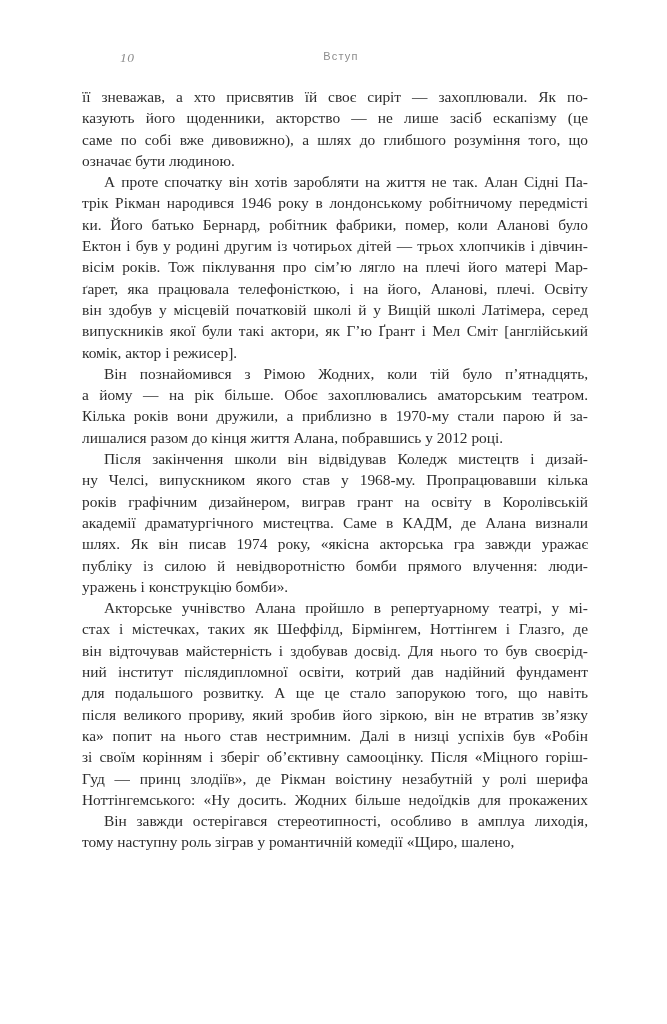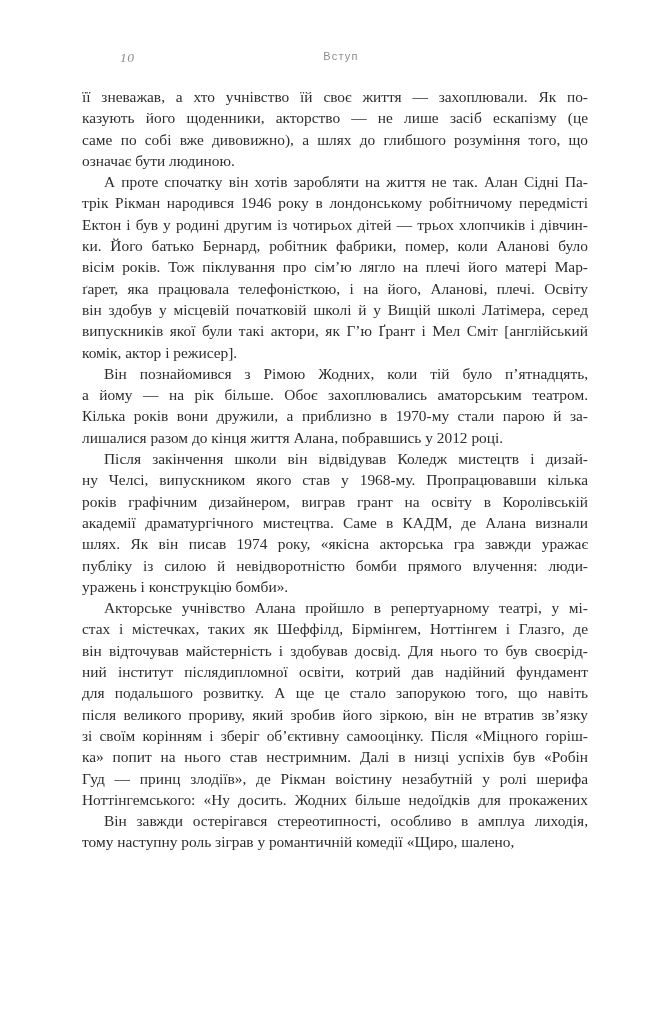--- a/index.html
+++ b/index.html
@@ -72,30 +72,30 @@
 </head>
 <body>
 
 <div class="page">
   <div class="running-head">
     <span class="pagenum">10</span>
     <span class="chapter">Вступ</span>
   </div>
   <div class="textblock" id="textblock" style="color: rgb(45, 45, 45);">
       <div class="paragraph">
-        <div class="line">її зневажав, а хто учнівство їй своє життя — захоплювали. Як по-</div>
+        <div class="line">її зневажав, а хто присвятив їй своє сиріт — захоплювали. Як по-</div>
         <div class="line">казують його щоденники, акторство — не лише засіб ескапізму (це</div>
         <div class="line">саме по собі вже дивовижно), а шлях до глибшого розуміння того, що</div>
         <div class="line end">означає бути людиною.</div>
       </div>
       <div class="paragraph">
         <div class="line indent">А проте спочатку він хотів заробляти на життя не так. Алан Сідні Па-</div>
         <div class="line">трік Рікман народився 1946 року в лондонському робітничому передмісті</div>
+        <div class="line">ки. Його батько Бернард, робітник фабрики, помер, коли Аланові було</div>
         <div class="line">Ектон і був у родині другим із чотирьох дітей — трьох хлопчиків і дівчин-</div>
-        <div class="line">ки. Його батько Бернард, робітник фабрики, помер, коли Аланові було</div>
         <div class="line">вісім років. Тож піклування про сім’ю лягло на плечі його матері Мар-</div>
         <div class="line">ґарет, яка працювала телефоністкою, і на його, Аланові, плечі. Освіту</div>
         <div class="line">він здобув у місцевій початковій школі й у Вищій школі Латімера, серед</div>
         <div class="line">випускників якої були такі актори, як Г’ю Ґрант і Мел Сміт [англійський</div>
         <div class="line end">комік, актор і режисер].</div>
       </div>
       <div class="paragraph">
         <div class="line indent">Він познайомився з Рімою Жодних, коли тій було п’ятнадцять,</div>
         <div class="line">а йому — на рік більше. Обоє захоплювались аматорським театром.</div>
         <div class="line">Кілька років вони дружили, а приблизно в 1970-му стали парою й за-</div>
@@ -110,22 +110,22 @@
         <div class="line">публіку із силою й невідворотністю бомби прямого влучення: люди-</div>
         <div class="line end">уражень і конструкцію бомби».</div>
       </div>
       <div class="paragraph">
         <div class="line indent">Акторське учнівство Алана пройшло в репертуарному театрі, у мі-</div>
         <div class="line">стах і містечках, таких як Шеффілд, Бірмінгем, Ноттінгем і Глазго, де</div>
         <div class="line">він відточував майстерність і здобував досвід. Для нього то був своєрід-</div>
         <div class="line">ний інститут післядипломної освіти, котрий дав надійний фундамент</div>
         <div class="line">для подальшого розвитку. А ще це стало запорукою того, що навіть</div>
         <div class="line">після великого прориву, який зробив його зіркою, він не втратив зв’язку</div>
+        <div class="line">ка» попит на нього став нестримним. Далі в низці успіхів був «Робін</div>
         <div class="line">зі своїм корінням і зберіг об’єктивну самооцінку. Після «Міцного горіш-</div>
-        <div class="line">ка» попит на нього став нестримним. Далі в низці успіхів був «Робін</div>
         <div class="line">Гуд — принц злодіїв», де Рікман воістину незабутній у ролі шерифа</div>
         <div class="line">Ноттінгемського: «Ну досить. Жодних більше недоїдків для прокажених</div>
       </div>
       <div class="paragraph">
         <div class="line indent">Він завжди остерігався стереотипності, особливо в амплуа лиходія,</div>
         <div class="line end">тому наступну роль зіграв у романтичній комедії «Щиро, шалено,</div>
       </div>
     </div>
 </div>
 

